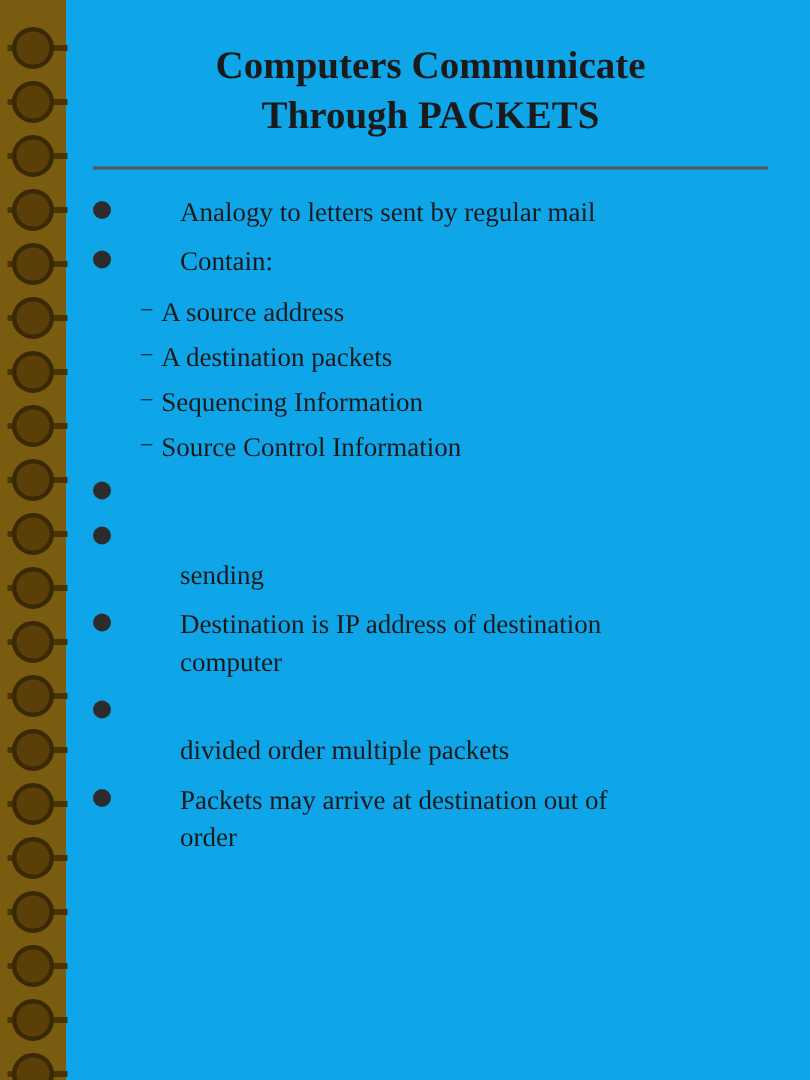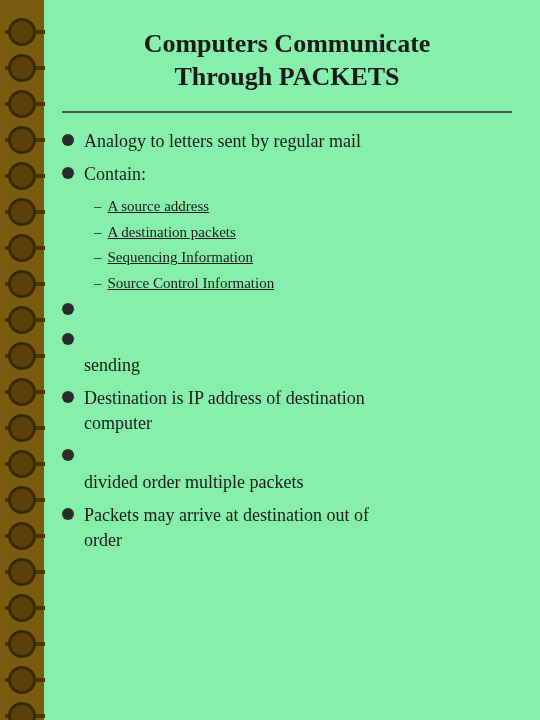--- a/index.html
+++ b/index.html
@@ -54,21 +54,21 @@
       height: 4px;
       background: #4a3406;
       transform: translateY(-50%);
       z-index: -1;
     }
 
     
     .content-area {
       flex: 1;
       height: 100%;
-      background: #86efac;
+      background: #0ea5e9;
       position: relative;
       padding: 28px 28px 20px 18px;
       overflow: hidden;
     }
 
     
     .title-block {
       text-align: center;
       margin-bottom: 18px;
     }
@@ -103,20 +103,21 @@
       flex-shrink: 0;
       margin-top: 5px;
       margin-right: 10px;
     }
 
     .bullet-text {
       font-size: 18px;
       color: #1a1a1a;
       line-height: 1.4;
       font-family: Georgia, serif;
+      margin-left: 36px;
     }
 
     
     .sub-list {
       margin-left: 32px;
       margin-bottom: 4px;
     }
 
     .sub-item {
       display: flex;
@@ -126,25 +127,24 @@
 
     .sub-dash {
       font-size: 15px;
       color: #1a1a1a;
       margin-right: 6px;
       flex-shrink: 0;
       line-height: 1.5;
     }
 
     .sub-text {
-      font-size: 15px;
+      font-size: 18px;
       color: #1a1a1a;
       line-height: 1.5;
       font-family: Georgia, serif;
-      text-decoration: underline;
     }
   </style>
 </head>
 <body>
 
 <div class="page-container">
 
   <div class="spiral-binding">
     <div class="spiral-ring"></div>
     <div class="spiral-ring"></div>

